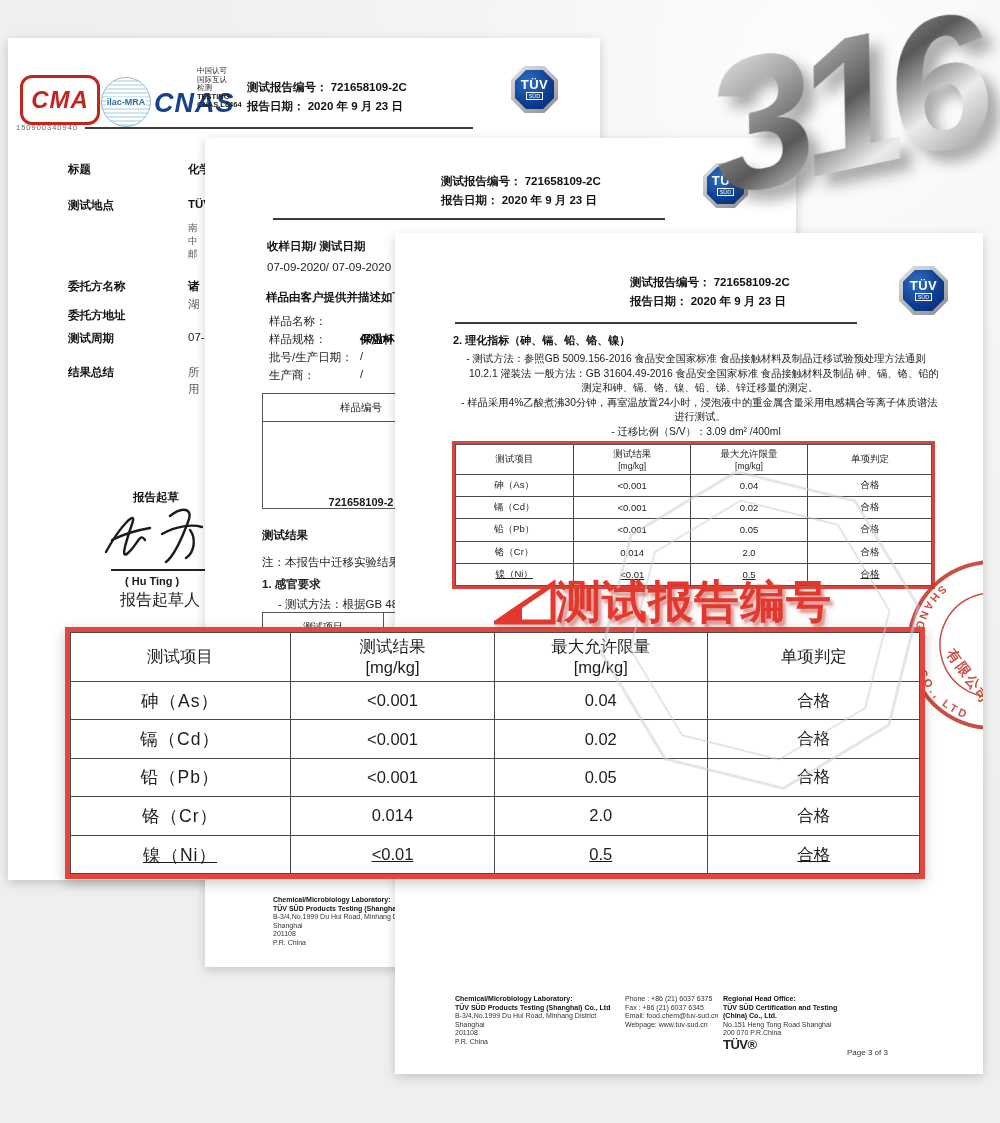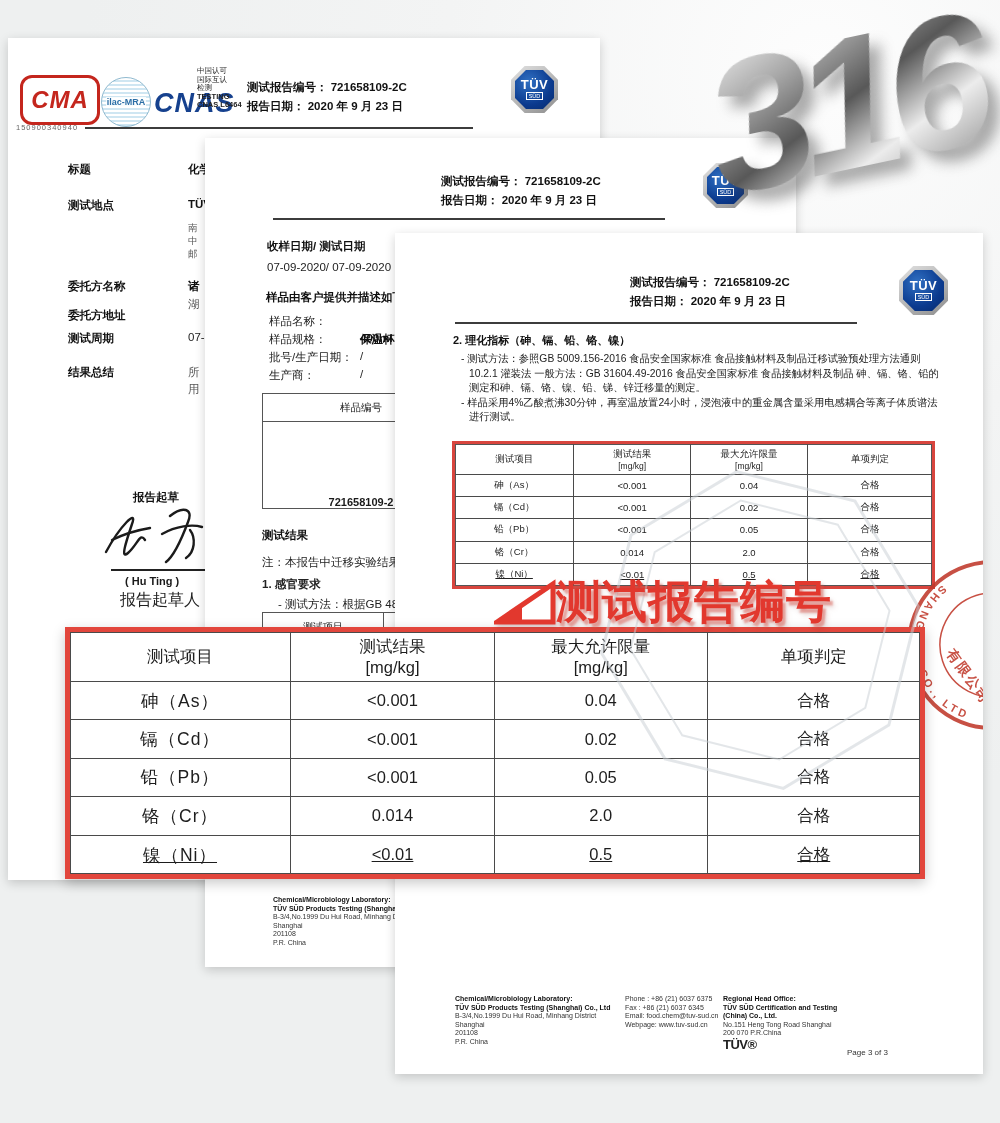--- a/index.html
+++ b/index.html
@@ -192,26 +192,27 @@
   </div>
   <div class="tuv octa abs" style="left:504px;top:33px;width:49px;height:49px;">
     <div class="core octa">
         <span class="t">TÜV</span>
         <span class="s">SÜD</span>
       </div>
   </div>
   <div class="rule" style="left:60px;top:89px;width:402px;"></div>
 
   <div class="abs lbl" style="left:58px;top:100px;font-size:11px;">2. 理化指标（砷、镉、铅、铬、镍）</div>
-  <div class="abs" style="left:66px;top:119px;width:470px;font-size:10.3px;line-height:14.6px;color:#222;">
+  <div class="abs" style="left:66px;top:119px;width:470px;font-size:10.3px;line-height:14.6px;color:#222;text-align:center;">
     <div style="white-space:nowrap;">- 测试方法：参照GB 5009.156-2016 食品安全国家标准 食品接触材料及制品迁移试验预处理方法通则</div>
     <div style="padding-left:8px;white-space:nowrap;">10.2.1 灌装法 一般方法：GB 31604.49-2016 食品安全国家标准 食品接触材料及制品 砷、镉、铬、铅的</div>
     <div style="padding-left:8px;">测定和砷、镉、铬、镍、铅、锑、锌迁移量的测定。</div>
     <div style="white-space:nowrap;">- 样品采用4%乙酸煮沸30分钟，再室温放置24小时，浸泡液中的重金属含量采用电感耦合等离子体质谱法</div>
     <div style="padding-left:8px;">进行测试。</div>
+    <div>- 迁移比例（S/V）：3.09 dm² /400ml</div>
   </div>
 
   <div id="mini-table3" class="rtable">
     <div class="cell">
         <span>测试项目</span>
       </div>
     <div class="cell">
         <span>测试结果</span>
         <span class="u">[mg/kg]</span>
       </div>

